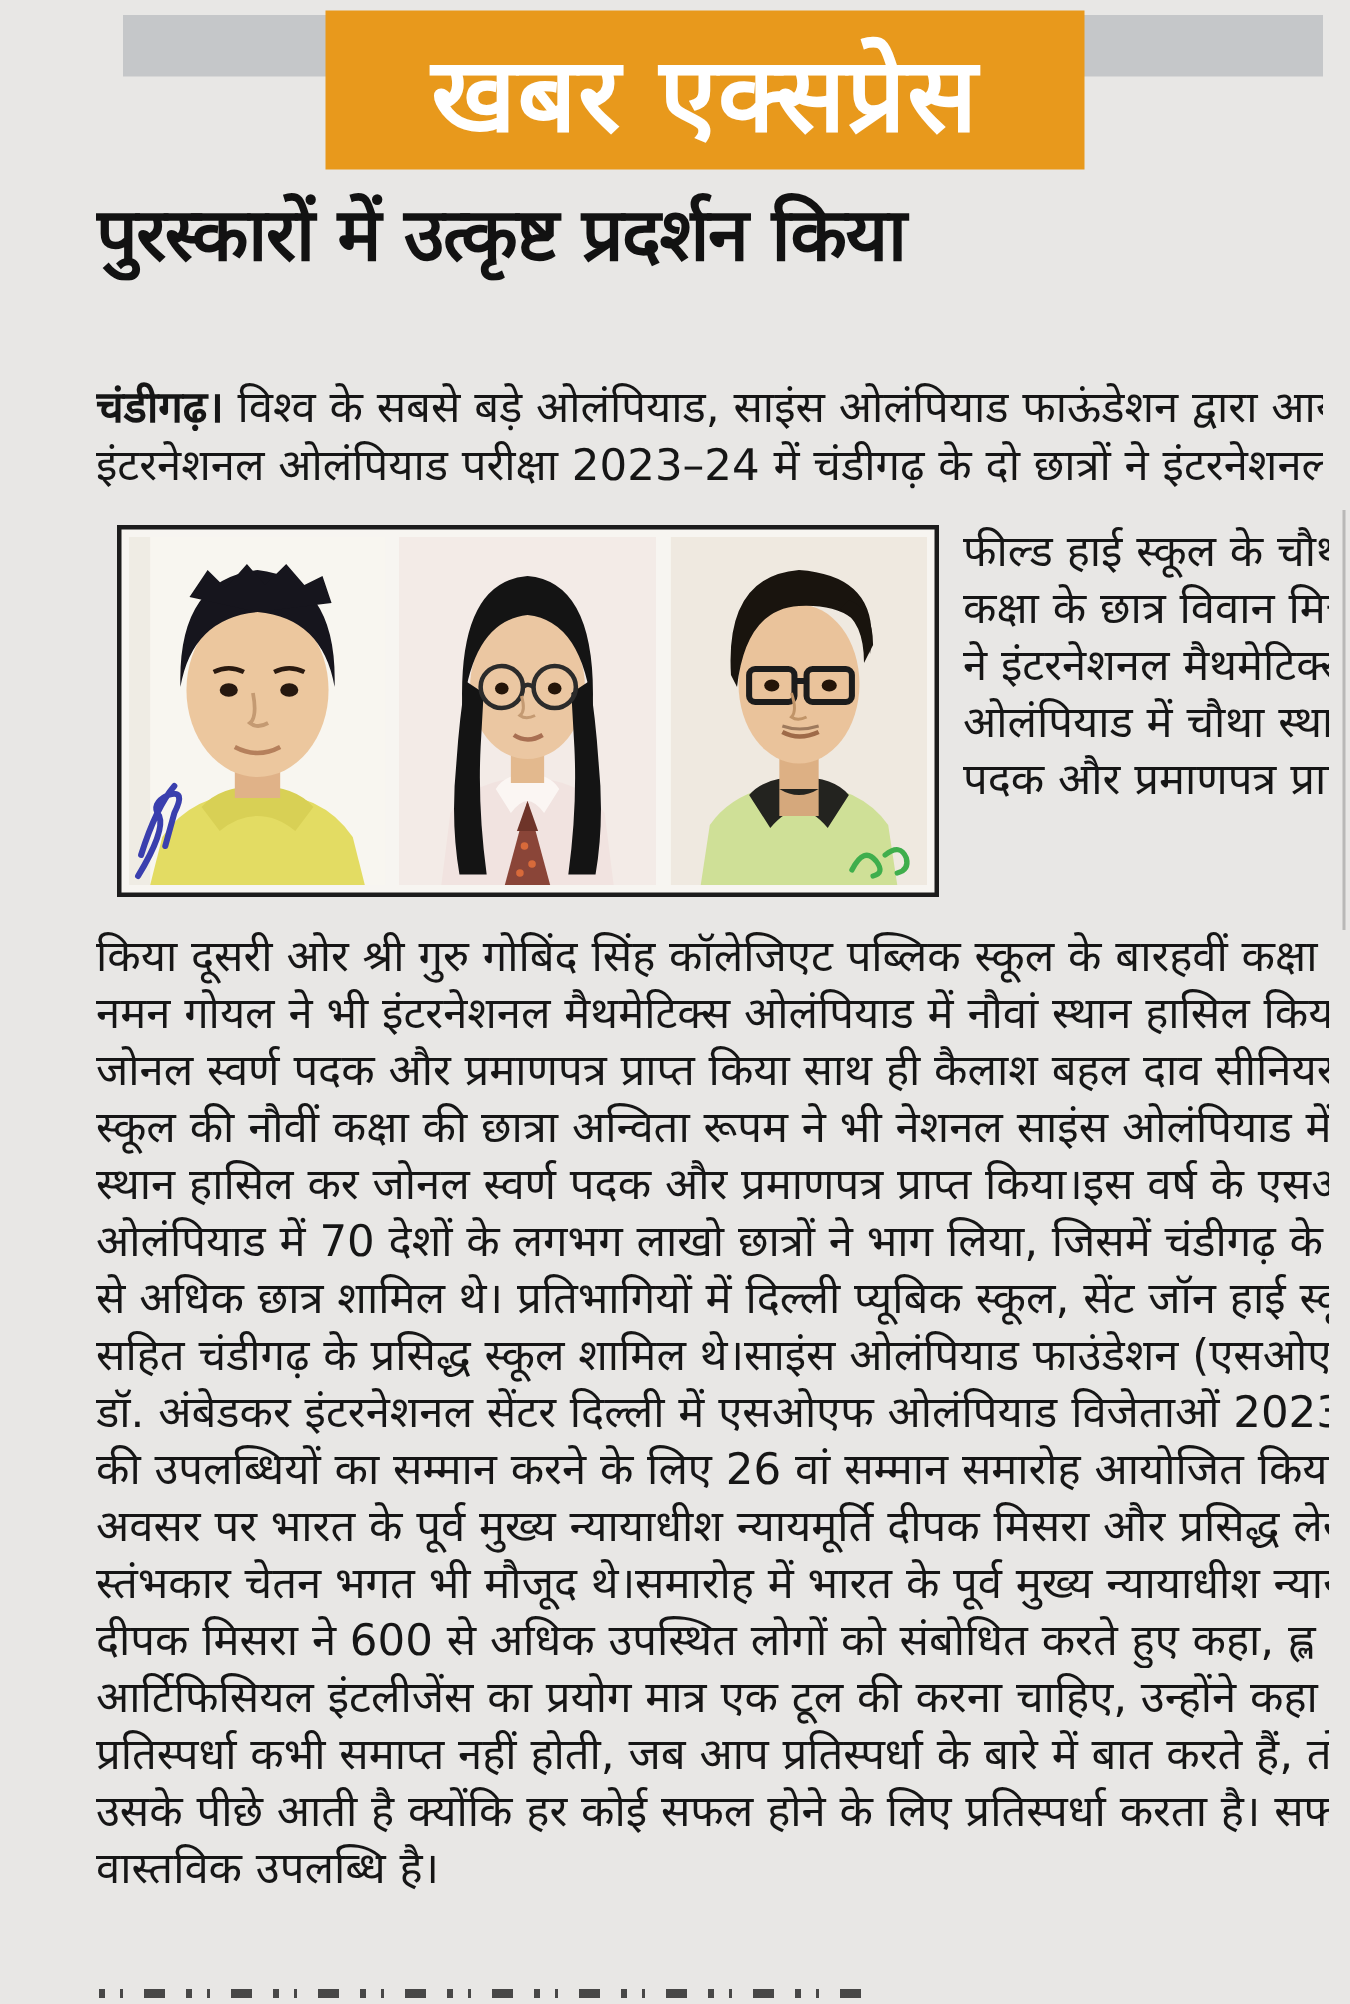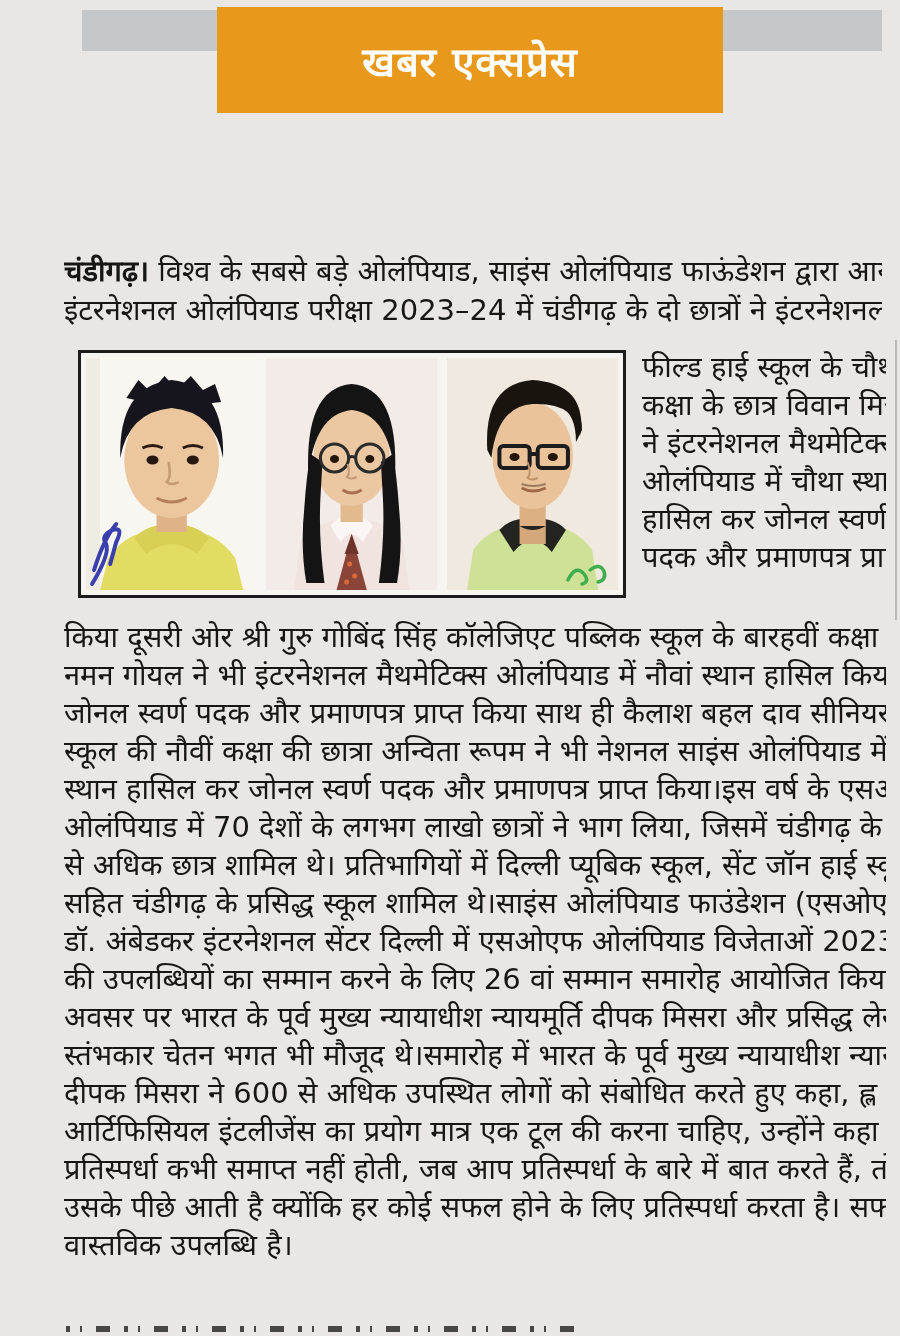--- a/index.html
+++ b/index.html
@@ -15,21 +15,21 @@
   .top-gray-bar{
     position:absolute;left:82px;top:10px;width:800px;height:41px;
     background:#c5c7c9;
   }
   .masthead{
     position:absolute;left:217px;top:7px;width:506px;height:106px;
     background:#e8991c;
     display:flex;align-items:center;justify-content:center;
   }
   .masthead-title{
-    color:#ffffff;font-size:40px;font-weight:bold;white-space:nowrap;
+    color:#ffffff;font-size:69px;font-weight:bold;white-space:nowrap;
     letter-spacing:1px;
   }
   .headline{
     position:absolute;left:64px;top:126px;width:816px;
     font-size:49px;font-weight:bold;color:#121212;letter-spacing:-1px;
   }
   .headline .hl{white-space:nowrap;overflow:hidden;height:61px;line-height:61px;}
   .intro{
     position:absolute;left:64px;top:252px;width:818px;
     font-size:29px;color:#161616;
@@ -73,20 +73,21 @@
 
 <div class="page">
 
   <div class="top-gray-bar"></div>
 
   <div class="masthead">
     <div class="masthead-title">खबर एक्सप्रेस</div>
   </div>
 
   <div class="headline">
+    <div class="hl">पुरस्कारों में उत्कृष्ट प्रदर्शन किया</div>
   </div>
 
   <div class="intro">
     <div class="ln"><span class="dateline">चंडीगढ़।</span><span> विश्व के सबसे बड़े ओलंपियाड, साइंस ओलंपियाड फाऊंडेशन द्वारा आयोजित</span></div>
     <div class="ln">इंटरनेशनल ओलंपियाड परीक्षा 2023–24 में चंडीगढ़ के दो छात्रों ने  इंटरनेशनल रैंक</div>
   </div>
 
   <div class="photo-strip">
 
     <div class="photo">
@@ -156,21 +157,20 @@
       </svg>
     </div>
 
   </div>
 
   <div class="side-col">
     <div class="ln">फील्ड हाई स्कूल के चौथी</div>
     <div class="ln">कक्षा के छात्र विवान मित्तल</div>
     <div class="ln">ने इंटरनेशनल मैथमेटिक्स</div>
     <div class="ln">ओलंपियाड में चौथा स्थान</div>
-    <div class="ln">हासिल कर जोनल स्वर्ण</div>
     <div class="ln">पदक और प्रमाणपत्र प्राप्त</div>
   </div>
 
   <div class="body-text">
     <div class="ln">किया दूसरी ओर श्री गुरु गोबिंद सिंह कॉलेजिएट पब्लिक स्कूल के बारहवीं कक्षा के छात्र</div>
     <div class="ln">नमन गोयल ने भी इंटरनेशनल मैथमेटिक्स ओलंपियाड में नौवां स्थान हासिल किया और</div>
     <div class="ln">जोनल स्वर्ण पदक और प्रमाणपत्र प्राप्त किया साथ ही कैलाश बहल दाव सीनियर सेकेंडरी</div>
     <div class="ln">स्कूल की नौवीं कक्षा की छात्रा अन्विता रूपम ने भी नेशनल साइंस ओलंपियाड में तीसरा</div>
     <div class="ln">स्थान हासिल कर जोनल स्वर्ण पदक और प्रमाणपत्र प्राप्त किया।इस वर्ष के एसओएफ</div>
     <div class="ln">ओलंपियाड में 70 देशों के लगभग लाखो छात्रों ने भाग लिया, जिसमें चंडीगढ़ के 29,703</div>

